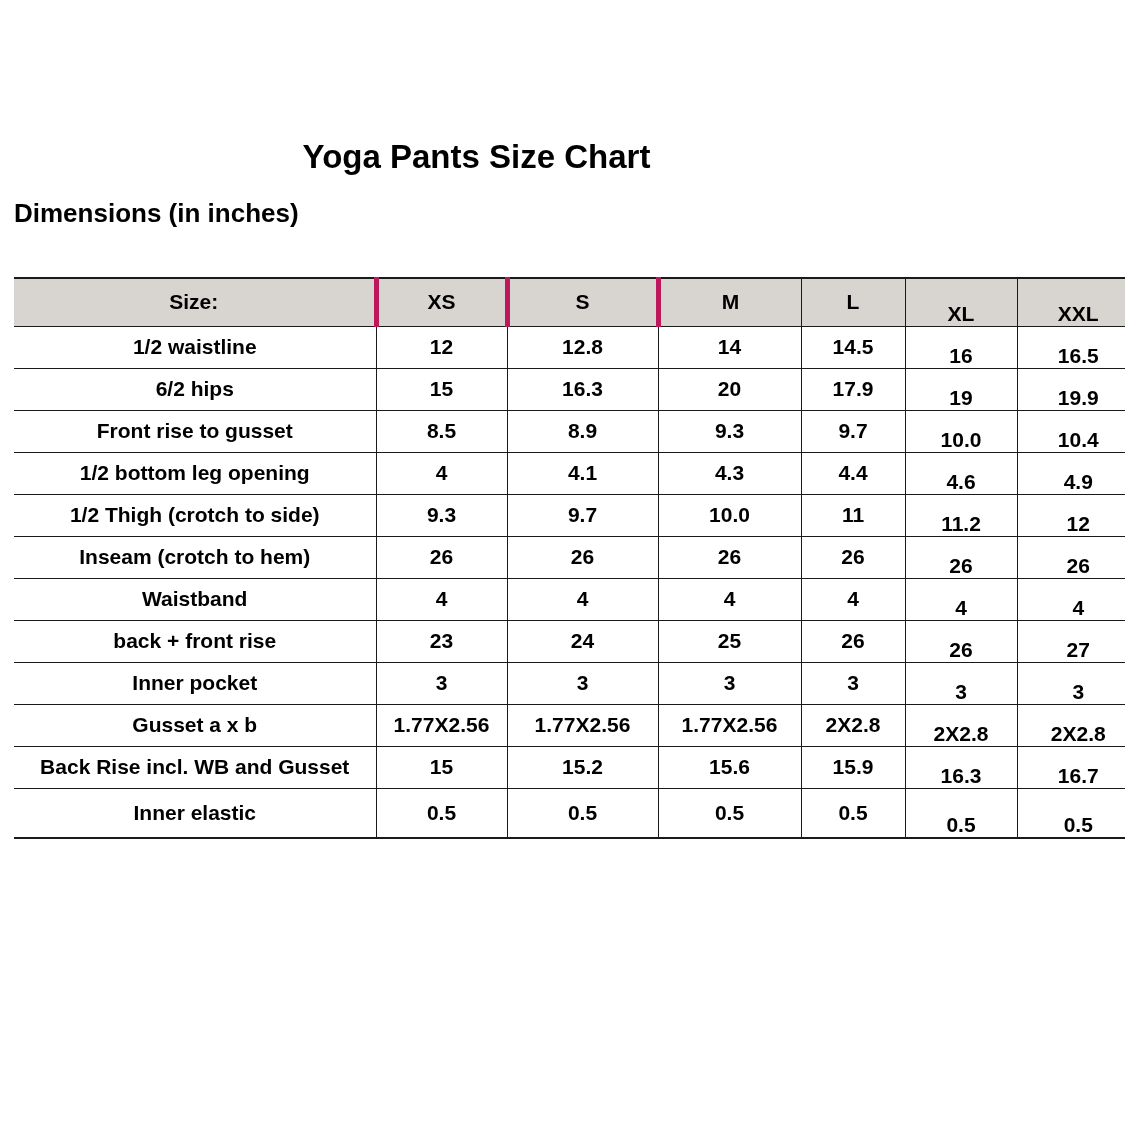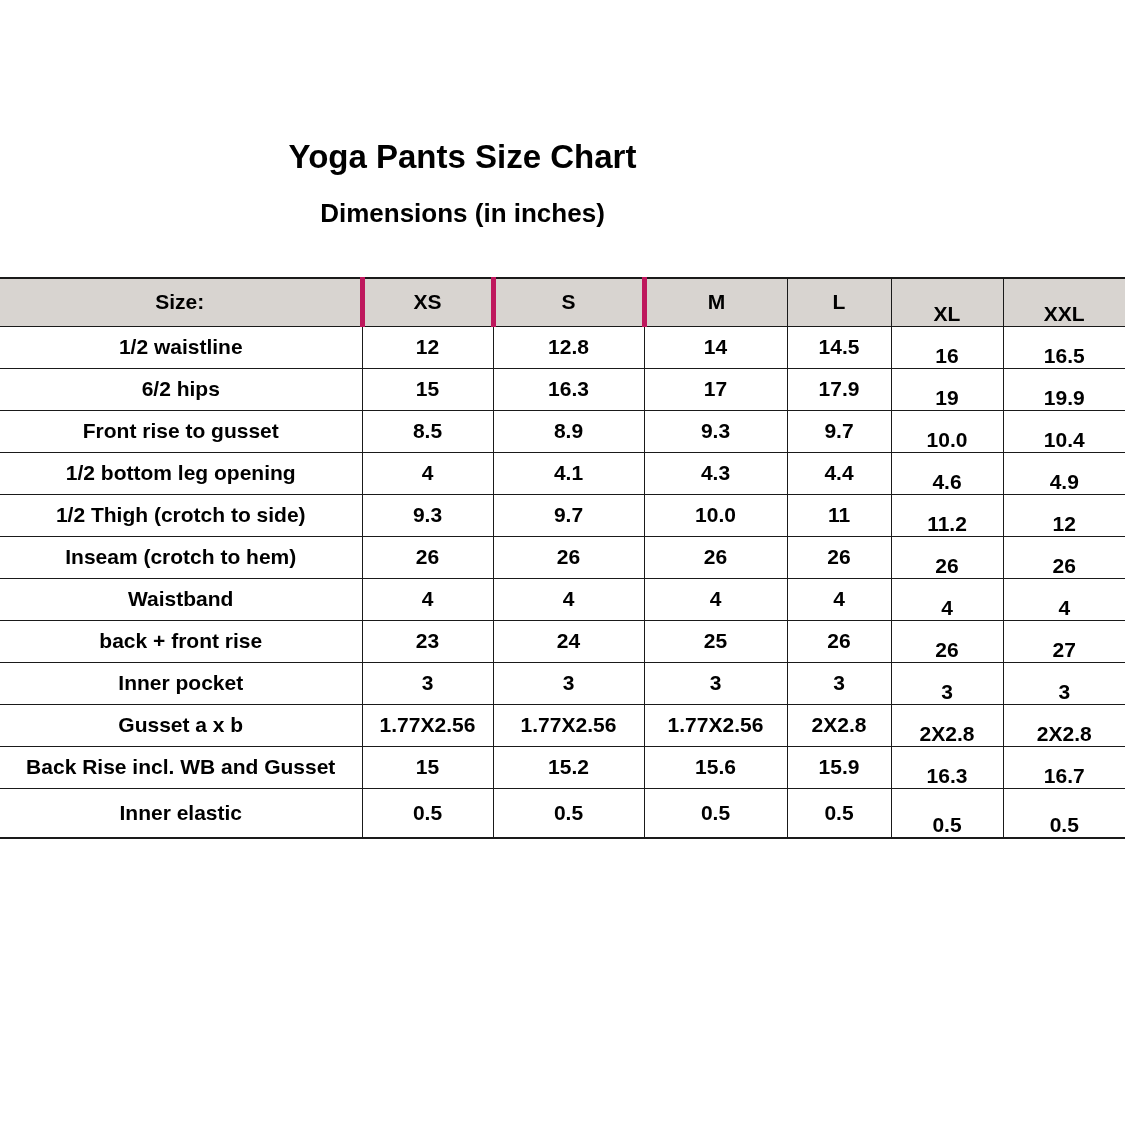--- a/index.html
+++ b/index.html
@@ -12,32 +12,33 @@
     height: 1125px;
     font-family: "Liberation Sans", sans-serif;
     color: #000000;
     overflow: hidden;
   }
   .page {
     position: relative;
     width: 925px;
     height: 1125px;
     box-sizing: border-box;
+    margin-left: 14px;
   }
   .title {
     text-align: center;
     font-size: 33px;
     font-weight: bold;
     letter-spacing: 0px;
     margin: 0;
     padding-top: 137px;
     line-height: 40px;
   }
   .subtitle {
-    text-align: center;
+    text-align: left;
     font-size: 26px;
     font-weight: bold;
     margin: 0;
     padding-top: 20px;
     line-height: 32px;
   }
   .table-wrap {
     margin-top: 48px;
     width: 1125px;
     border-radius: 17px;
@@ -143,21 +144,21 @@
           <td class="cell-v v-s">12.8</td>
           <td class="cell-v v-m">14</td>
           <td class="cell-v v-l">14.5</td>
           <td class="cell-v v-xl">16</td>
           <td class="cell-v v-xxl">16.5</td>
         </tr>
         <tr>
           <td class="cell-label">6/2 hips</td>
           <td class="cell-v v-xs">15</td>
           <td class="cell-v v-s">16.3</td>
-          <td class="cell-v v-m">17</td>
+          <td class="cell-v v-m">20</td>
           <td class="cell-v v-l">17.9</td>
           <td class="cell-v v-xl">19</td>
           <td class="cell-v v-xxl">19.9</td>
         </tr>
         <tr>
           <td class="cell-label">Front rise to gusset</td>
           <td class="cell-v v-xs">8.5</td>
           <td class="cell-v v-s">8.9</td>
           <td class="cell-v v-m">9.3</td>
           <td class="cell-v v-l">9.7</td>

